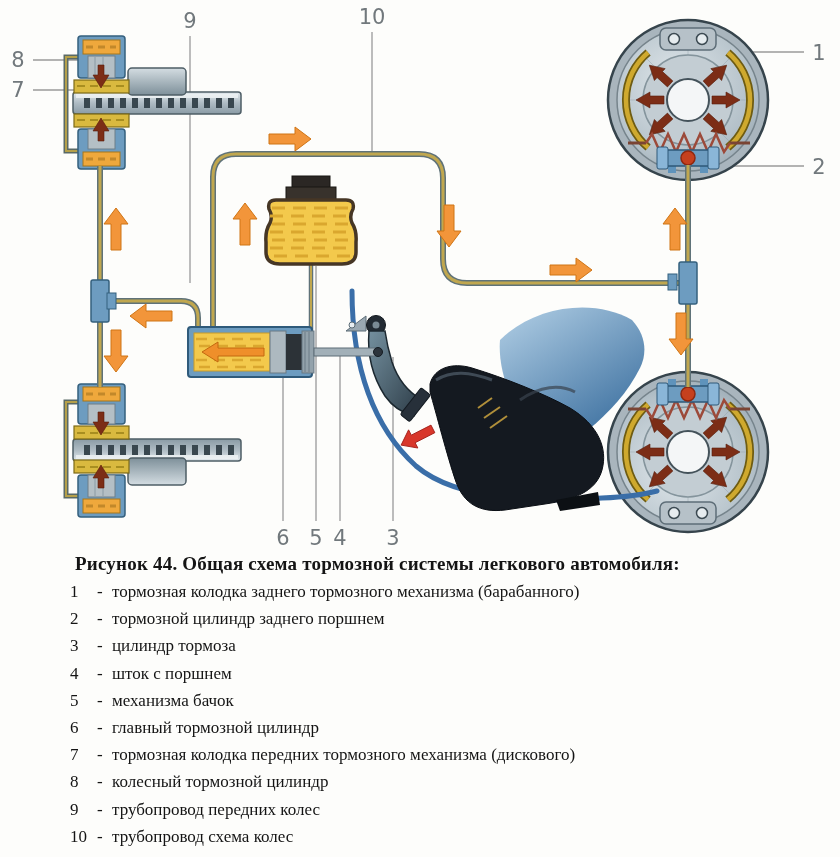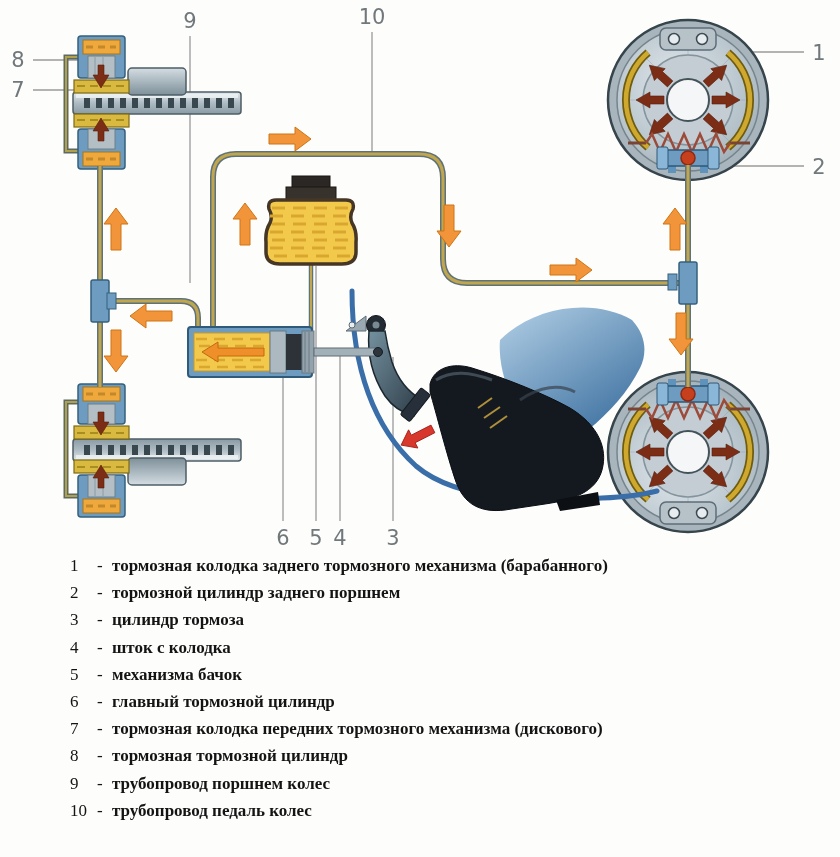--- a/index.html
+++ b/index.html
@@ -6,21 +6,21 @@
   .page{position:relative;width:840px;height:857px;background:#fdfdfb;overflow:hidden;
         font-family:"Liberation Serif","DejaVu Serif",serif;}
   .stage{position:absolute;left:0;top:0;width:840px;height:552px;}
   svg text.co{font-family:"DejaVu Sans","Liberation Sans",sans-serif;font-size:21px;fill:#71787c;}
   .legend{position:absolute;left:70px;top:551px;width:745px;color:#141414;}
   .legend-title{font-weight:bold;font-size:19px;line-height:26px;margin-left:5px;letter-spacing:.2px;}
   .legend-items{margin-top:1px;}
   .legend-item{display:flex;line-height:27.2px;font-size:17px;}
   .legend-item .num{width:27px;flex:0 0 27px;}
   .legend-item .sep{width:15px;flex:0 0 15px;}
-  .legend-item .txt{flex:1;font-weight:bold;}
+  .legend-item .txt{flex:1;}
 </style>
 </head>
 <body>
 
 <div class="page">
   <div class="stage">
   <svg width="840" height="552" viewBox="0 0 840 552">
     <defs>
       <linearGradient id="metalV" x1="0" y1="0" x2="0" y2="1">
         <stop offset="0" stop-color="#e3eaee"></stop>
@@ -256,66 +256,67 @@
       <text class="co" x="819" y="174" text-anchor="middle">2</text>
       <text class="co" x="283" y="545" text-anchor="middle">6</text>
       <text class="co" x="316" y="545" text-anchor="middle">5</text>
       <text class="co" x="340" y="545" text-anchor="middle">4</text>
       <text class="co" x="393" y="545" text-anchor="middle">3</text>
     </g>
   </svg>
   </div>
 
   <div class="legend">
+    <div class="legend-title">Рисунок 44. Общая схема тормозной системы легкового автомобиля:</div>
     <div class="legend-items">
       <div class="legend-item">
           <span class="num">1</span>
           <span class="sep">-</span>
           <span class="txt">тормозная колодка заднего тормозного механизма (барабанного)</span>
         </div>
       <div class="legend-item">
           <span class="num">2</span>
           <span class="sep">-</span>
           <span class="txt">тормозной цилиндр заднего поршнем</span>
         </div>
       <div class="legend-item">
           <span class="num">3</span>
           <span class="sep">-</span>
           <span class="txt">цилиндр тормоза</span>
         </div>
       <div class="legend-item">
           <span class="num">4</span>
           <span class="sep">-</span>
-          <span class="txt">шток с колодка</span>
+          <span class="txt">шток с поршнем</span>
         </div>
       <div class="legend-item">
           <span class="num">5</span>
           <span class="sep">-</span>
           <span class="txt">механизма бачок</span>
         </div>
       <div class="legend-item">
           <span class="num">6</span>
           <span class="sep">-</span>
           <span class="txt">главный тормозной цилиндр</span>
         </div>
       <div class="legend-item">
           <span class="num">7</span>
           <span class="sep">-</span>
           <span class="txt">тормозная колодка передних тормозного механизма (дискового)</span>
         </div>
       <div class="legend-item">
           <span class="num">8</span>
           <span class="sep">-</span>
-          <span class="txt">тормозная тормозной цилиндр</span>
+          <span class="txt">колесный тормозной цилиндр</span>
         </div>
       <div class="legend-item">
           <span class="num">9</span>
           <span class="sep">-</span>
-          <span class="txt">трубопровод поршнем колес</span>
+          <span class="txt">трубопровод передних колес</span>
         </div>
       <div class="legend-item">
           <span class="num">10</span>
           <span class="sep">-</span>
-          <span class="txt">трубопровод педаль колес</span>
+          <span class="txt">трубопровод схема колес</span>
         </div>
     </div>
   </div>
 </div>
 
 </body></html>

